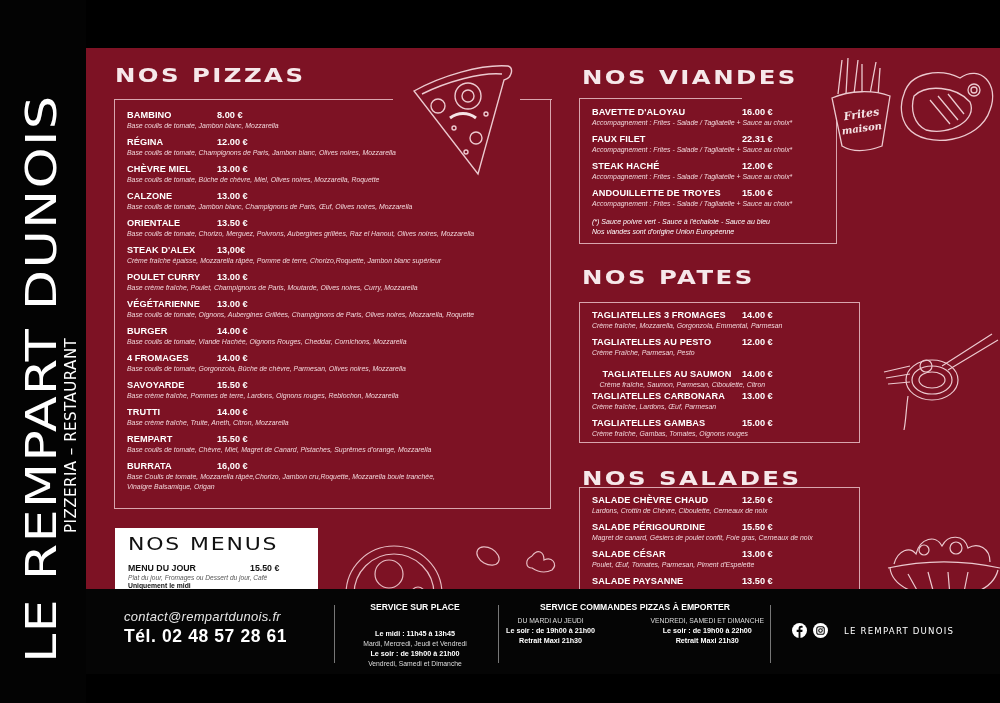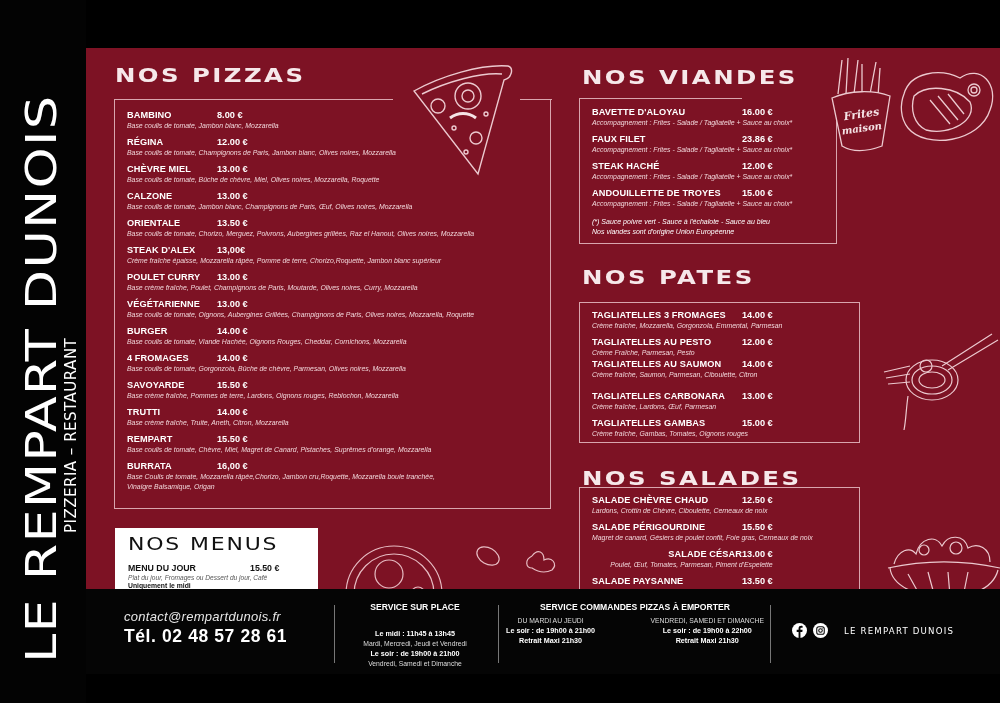--- a/index.html
+++ b/index.html
@@ -257,21 +257,21 @@
     <div class="item" style="top:8px;">
         <div class="row">
           <span class="name" style="width:150px">BAVETTE D'ALOYAU</span>
           <span class="price">16.00 €</span>
         </div>
         <div class="desc">Accompagnement : Frites - Salade / Tagliatelle + Sauce au choix*</div>
       </div>
     <div class="item" style="top:35px;">
         <div class="row">
           <span class="name" style="width:150px">FAUX FILET</span>
-          <span class="price">23.86 €</span>
+          <span class="price">22.31 €</span>
         </div>
         <div class="desc">Accompagnement : Frites - Salade / Tagliatelle + Sauce au choix*</div>
       </div>
     <div class="item" style="top:62px;">
         <div class="row">
           <span class="name" style="width:150px">STEAK HACHÉ</span>
           <span class="price">12.00 €</span>
         </div>
         <div class="desc">Accompagnement : Frites - Salade / Tagliatelle + Sauce au choix*</div>
       </div>
@@ -311,21 +311,21 @@
         </div>
         <div class="desc">Crème fraîche, Mozzarella, Gorgonzola, Emmental, Parmesan</div>
       </div>
     <div class="item" style="top:34px;">
         <div class="row">
           <span class="name" style="width:150px">TAGLIATELLES AU PESTO</span>
           <span class="price">12.00 €</span>
         </div>
         <div class="desc">Crème Fraîche, Parmesan, Pesto</div>
       </div>
-    <div class="item" style="top:56px;">
+    <div class="item" style="top:66px;text-align:center;">
         <div class="row">
           <span class="name" style="width:150px">TAGLIATELLES AU SAUMON</span>
           <span class="price">14.00 €</span>
         </div>
         <div class="desc">Crème fraîche, Saumon, Parmesan, Ciboulette, Citron</div>
       </div>
     <div class="item" style="top:88px;">
         <div class="row">
           <span class="name" style="width:150px">TAGLIATELLES CARBONARA</span>
           <span class="price">13.00 €</span>
@@ -362,21 +362,21 @@
         </div>
         <div class="desc">Lardons, Crottin de Chèvre, Ciboulette, Cerneaux de noix</div>
       </div>
     <div class="item" style="top:34px;">
         <div class="row">
           <span class="name" style="width:150px">SALADE PÉRIGOURDINE</span>
           <span class="price">15.50 €</span>
         </div>
         <div class="desc">Magret de canard, Gésiers de poulet confit, Foie gras, Cerneaux de noix</div>
       </div>
-    <div class="item" style="top:61px;text-align:right;">
+    <div class="item" style="top:61px;">
         <div class="row">
           <span class="name" style="width:150px">SALADE CÉSAR</span>
           <span class="price">13.00 €</span>
         </div>
         <div class="desc">Poulet, Œuf, Tomates, Parmesan, Piment d'Espelette</div>
       </div>
     <div class="item" style="top:88px;">
         <div class="row">
           <span class="name" style="width:150px">SALADE PAYSANNE</span>
           <span class="price">13.50 €</span>

